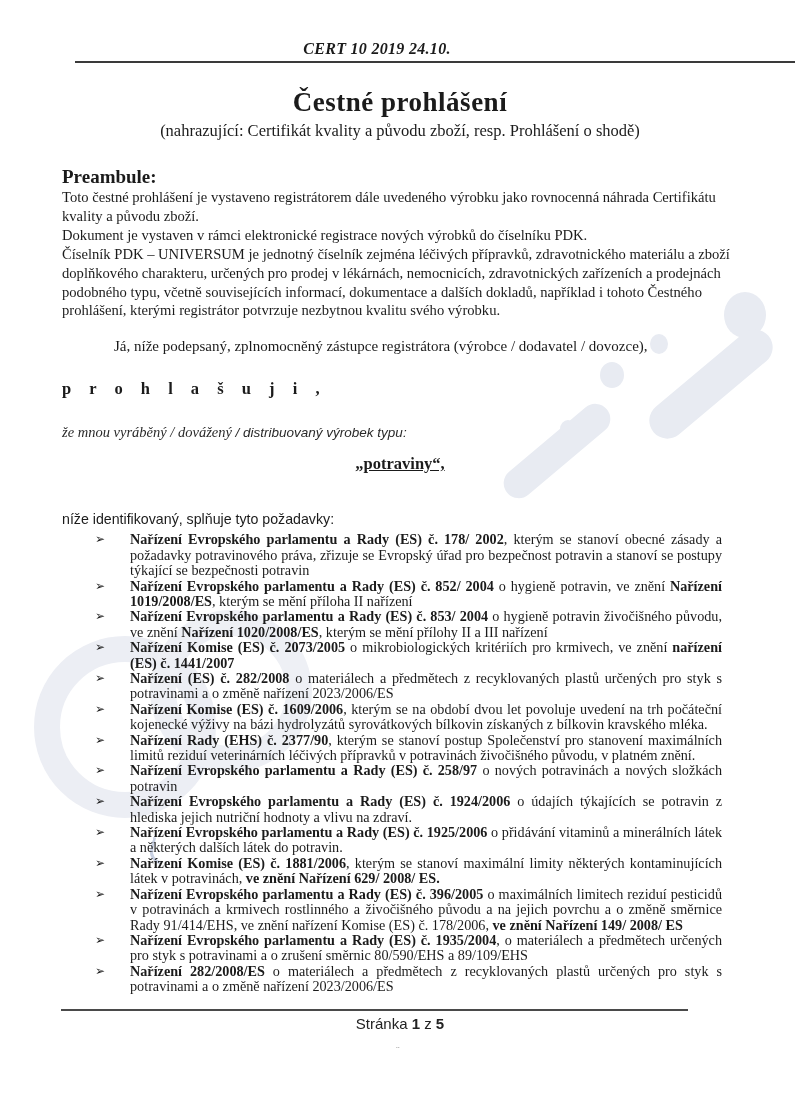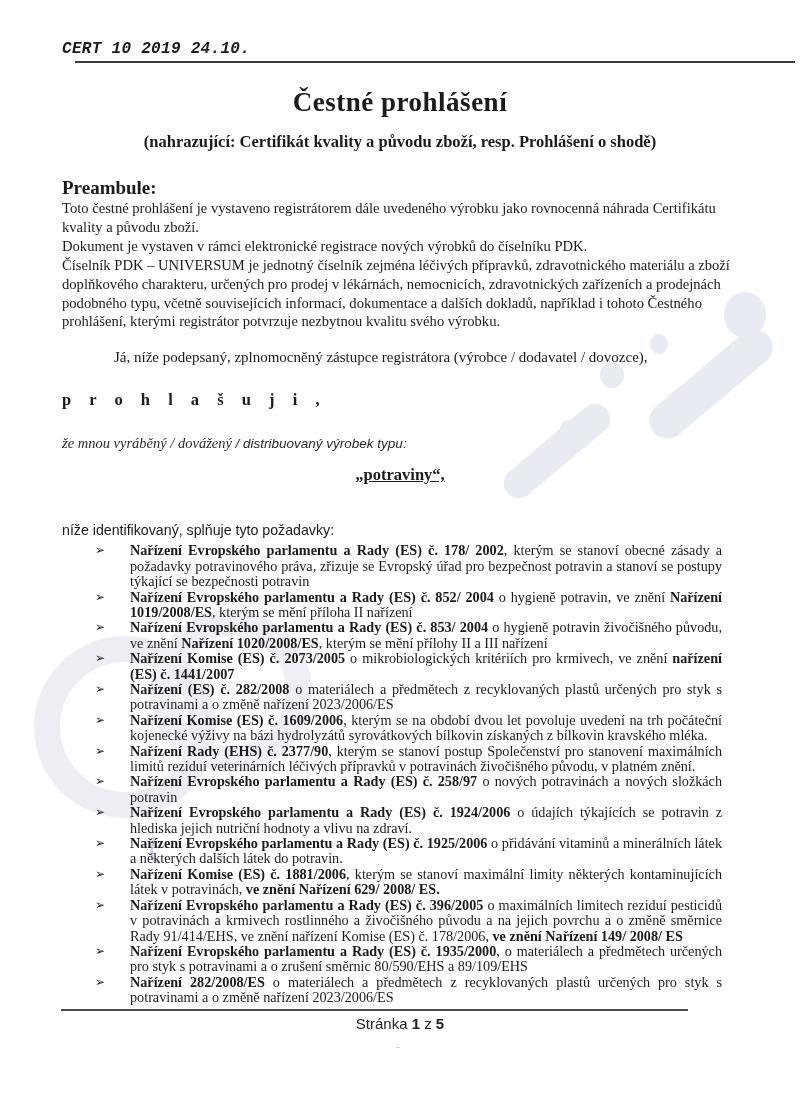--- a/index.html
+++ b/index.html
@@ -18,40 +18,40 @@
   .wm{position:absolute;background:#e8ebf2;}
   .wm-dot{border-radius:50%;}
   .wm-bar{border-radius:20px;}
   .wm-ring{background:transparent;border:26px solid #eceef4;border-radius:50%;}
   .wm-squiggle{background:transparent;border-left:3px solid #bcc6dd;border-bottom:3px solid #bcc6dd;border-radius:0 0 0 14px;transform:rotate(14deg);opacity:.8;}
 
   
   .content{position:absolute;z-index:1;left:62px;right:62px;top:40px;}
 
   .doc-code{
-    text-align:left;
-    font-family:Liberation Mono, monospace;
+    text-align:center;
+    font-family:Liberation Serif, serif;
     font-style:italic;font-weight:bold;
     font-size:16px;
     padding-right:46px;
     letter-spacing:.3px;
   }
   .top-rule{height:2px;background:#3a3a3a;margin-top:3px;margin-left:13px;margin-right:-57px;}
 
   h1.title{
     margin:24px 0 0 0;
     text-align:center;
     font-size:27px;
     letter-spacing:.5px;
   }
   .subtitle{
     text-align:center;
-    font-weight:bold;
+    font-weight:normal;
     font-size:16.5px;
-    margin-top:14px;
+    margin-top:3px;
   }
 
   .preambule-heading{
     font-size:19px;font-weight:bold;
     margin-top:25px;
   }
   .preamble p{
     margin:0;
     font-weight:normal;
     font-size:14.6px;
@@ -175,21 +175,21 @@
         <div class="req-item"><span class="bullet">➢</span><span class="b">Nařízení Evropského parlamentu a Rady (ES) č. 853/ 2004</span><span> o hygieně potravin živočišného původu, ve znění </span><span class="b">Nařízení 1020/2008/ES</span><span>, kterým se mění přílohy II a III nařízení</span></div>
         <div class="req-item"><span class="bullet">➢</span><span class="b">Nařízení Komise (ES) č. 2073/2005</span><span> o mikrobiologických kritériích pro krmivech, ve znění </span><span class="b">nařízení (ES) č. 1441/2007</span></div>
         <div class="req-item"><span class="bullet">➢</span><span class="b">Nařízení (ES) č. 282/2008</span><span> o materiálech a předmětech z recyklovaných plastů určených pro styk s potravinami a o změně nařízení 2023/2006/ES</span></div>
         <div class="req-item"><span class="bullet">➢</span><span class="b">Nařízení Komise (ES) č. 1609/2006</span><span>, kterým se na období dvou let povoluje uvedení na trh počáteční kojenecké výživy na bázi hydrolyzátů syrovátkových bílkovin získaných z bílkovin kravského mléka.</span></div>
         <div class="req-item"><span class="bullet">➢</span><span class="b">Nařízení Rady (EHS) č. 2377/90</span><span>, kterým se stanoví postup Společenství pro stanovení maximálních limitů reziduí veterinárních léčivých přípravků v potravinách živočišného původu, v platném znění.</span></div>
         <div class="req-item"><span class="bullet">➢</span><span class="b">Nařízení Evropského parlamentu a Rady (ES) č. 258/97</span><span> o nových potravinách a nových složkách potravin</span></div>
         <div class="req-item"><span class="bullet">➢</span><span class="b">Nařízení Evropského parlamentu a Rady (ES) č. 1924/2006</span><span> o údajích týkajících se potravin z hlediska jejich nutriční hodnoty a vlivu na zdraví.</span></div>
         <div class="req-item"><span class="bullet">➢</span><span class="b">Nařízení Evropského parlamentu a Rady (ES) č. 1925/2006</span><span> o přidávání vitaminů a minerálních látek a některých dalších látek do potravin.</span></div>
         <div class="req-item"><span class="bullet">➢</span><span class="b">Nařízení Komise (ES) č. 1881/2006</span><span>, kterým se stanoví maximální limity některých kontaminujících látek v potravinách, </span><span class="b">ve znění Nařízení 629/ 2008/ ES.</span></div>
         <div class="req-item"><span class="bullet">➢</span><span class="b">Nařízení Evropského parlamentu a Rady (ES) č. 396/2005</span><span> o maximálních limitech reziduí pesticidů v potravinách a krmivech rostlinného a živočišného původu a na jejich povrchu a o změně směrnice Rady 91/414/EHS, ve znění nařízení Komise (ES) č. 178/2006, </span><span class="b">ve znění Nařízení 149/ 2008/ ES</span></div>
-        <div class="req-item"><span class="bullet">➢</span><span class="b">Nařízení Evropského parlamentu a Rady (ES) č. 1935/2000</span><span>, o materiálech a předmětech určených pro styk s potravinami a o zrušení směrnic 80/590/EHS a 89/109/EHS</span></div>
+        <div class="req-item"><span class="bullet">➢</span><span class="b">Nařízení Evropského parlamentu a Rady (ES) č. 1935/2004</span><span>, o materiálech a předmětech určených pro styk s potravinami a o zrušení směrnic 80/590/EHS a 89/109/EHS</span></div>
         <div class="req-item"><span class="bullet">➢</span><span class="b">Nařízení 282/2008/ES</span><span> o materiálech a předmětech z recyklovaných plastů určených pro styk s potravinami a o změně nařízení 2023/2006/ES</span></div>
       </div>
   </div>
 
   <div class="footer-rule"></div>
   <div class="footer-text"><span>Stránka </span><span class="b">1</span><span> z </span><span class="b">5</span></div>
   <div class="footer-artifact">¨</div>
 
 </div>
 

